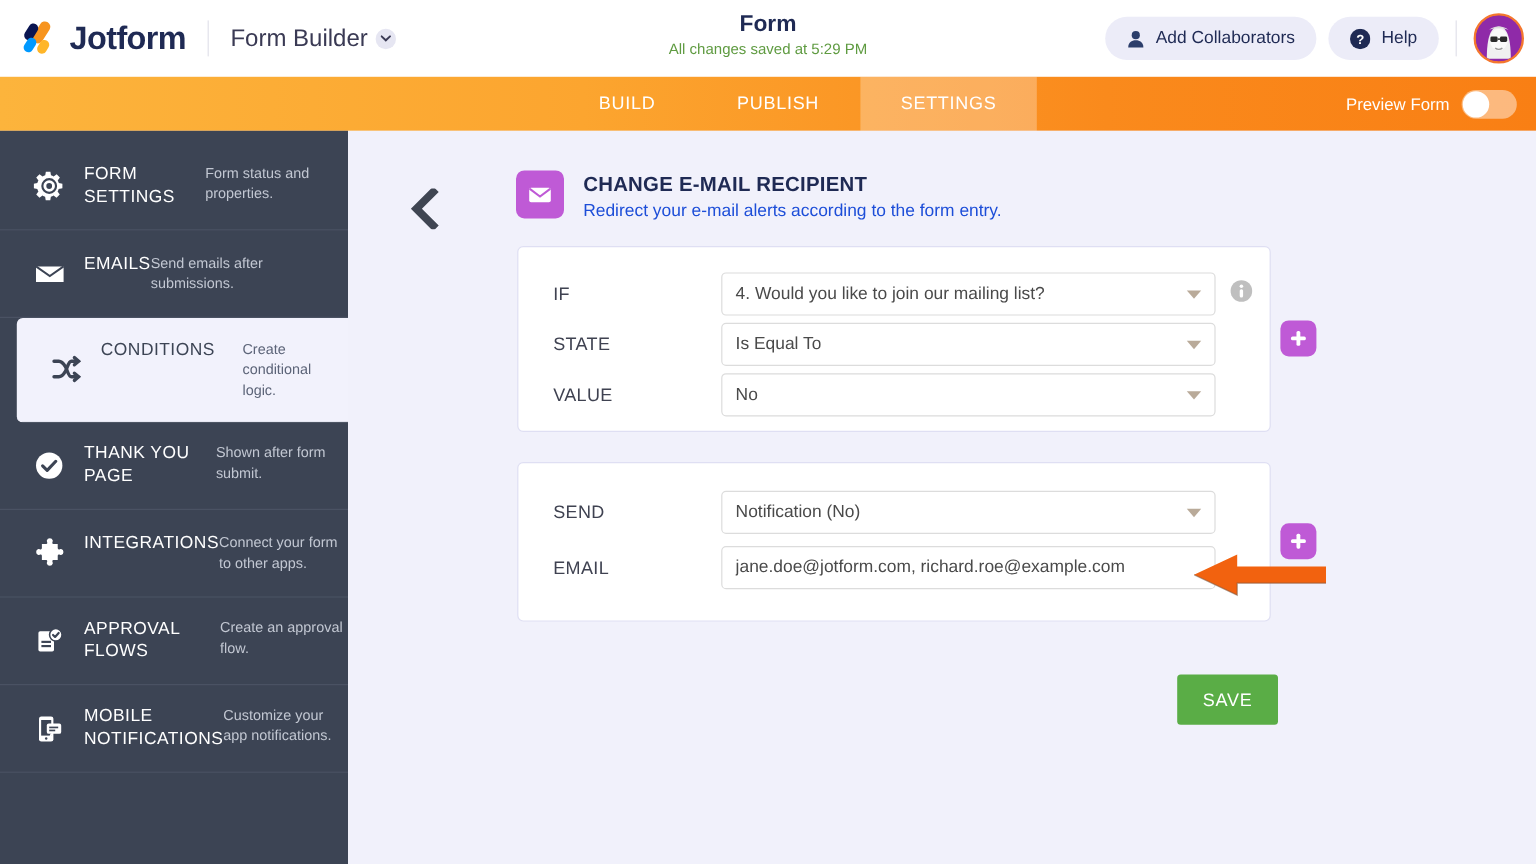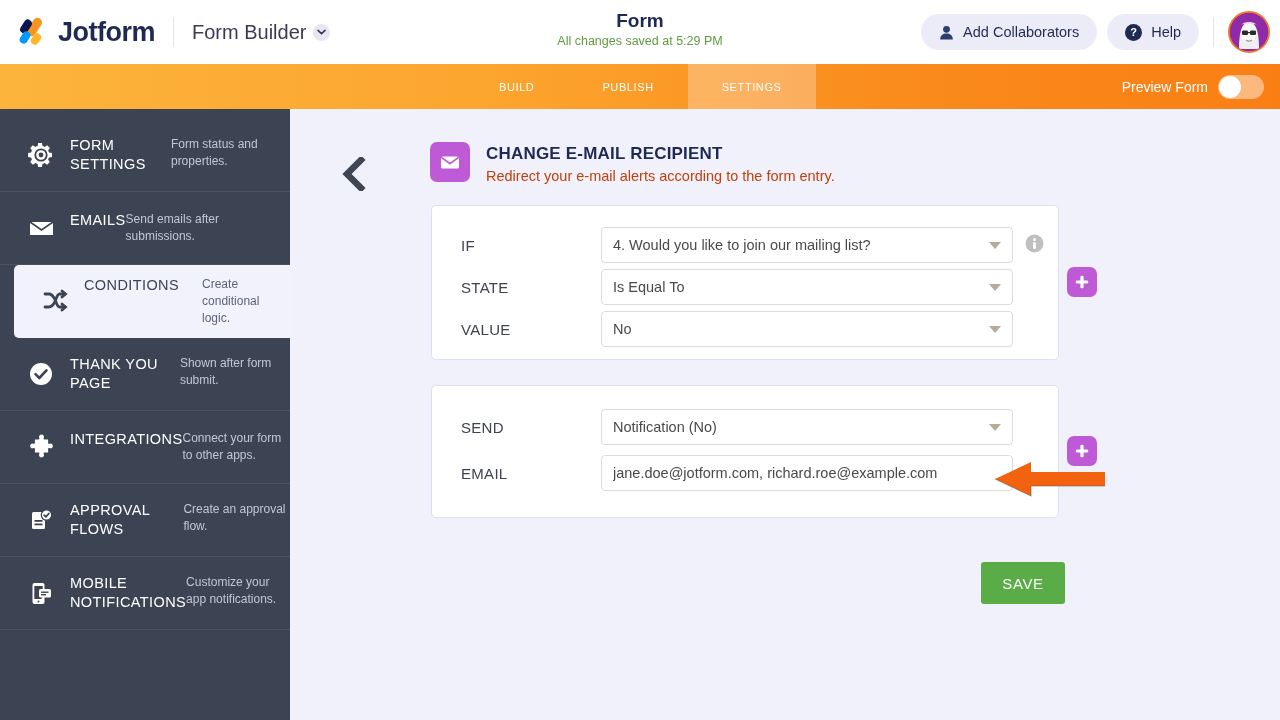--- a/index.html
+++ b/index.html
@@ -64,21 +64,21 @@
   
   .navbar {
     position: absolute; top: 64px; left: 0; width: 1280px; height: 45px;
     background: linear-gradient(to right, #fcb43c 0%, #fca52f 38%, #fa8a1c 72%, #f97f14 100%);
     display: flex; align-items: stretch;
   }
   .nav-tabs { display: flex; margin-left: 465px; height: 45px; }
   .nav-tab {
     display: flex; align-items: center; justify-content: center;
     padding: 0 34px; height: 45px; cursor: pointer;
-    color: #ffffff; font-size: 11px; letter-spacing: 0.6px;
+    color: #ffffff; font-size: 15px; letter-spacing: 0.6px;
     border: none; background: transparent; font-family: inherit; text-align: center;
   }
   .nav-tab.active { background: rgba(255,255,255,0.28); }
   .preview-wrap {
     position: absolute; right: 16px; top: 0; height: 45px;
     display: flex; align-items: center; gap: 10px;
   }
   .preview-label { color: #ffffff; font-size: 14px; }
   .toggle {
     width: 46px; height: 24px; border-radius: 12px;
@@ -106,21 +106,21 @@
   .side-ico svg { display: block; }
   .side-txt { display: flex; flex-direction: row; justify-content: center; }
   .side-title {
     font-size: 14.5px; color: #ffffff; letter-spacing: 0.4px; line-height: 19px;
   }
   .side-desc {
     font-size: 12px; color: #c2c7d2; line-height: 17px;
   }
   .side-item.active {
     background: #f2f2fc; border-bottom-color: #f2f2fc;
-    margin: 0 0 0 14px; border-radius: 5px 0 0 5px; height: 73px;
+    margin: 0 0 0 14px; border-radius: 5px 0 0 5px; height: 87px;
   }
   .side-item.active .side-title { color: #3c4454; }
   .side-item.active .side-desc { color: #5c6478; margin-left: 23px; }
   .side-spacer { height: 10px; }
 
   
   .main {
     position: absolute; top: 109px; left: 290px;
     width: 990px; height: 611px; background: #f1f1fb;
   }
@@ -132,21 +132,21 @@
     display: flex; align-items: flex-start; gap: 16px;
   }
   .mail-badge {
     width: 40px; height: 40px; border-radius: 7px; background: #bf5ad6;
     display: flex; align-items: center; justify-content: center; flex: none;
   }
   .panel-title {
     font-size: 17px; font-weight: bold; color: #1f2a54;
     letter-spacing: 0.2px; line-height: 24px;
   }
-  .panel-sub { font-size: 14.5px; color: #c2410c; line-height: 21px; }
+  .panel-sub { font-size: 14.5px; color: #1d4ed8; line-height: 21px; }
 
   .card {
     position: absolute; left: 141px; background: #ffffff;
     border: 1px solid #dfdff3; border-radius: 5px;
   }
   #card-condition { top: 96px; width: 628px; height: 155px; }
   #card-action    { top: 276px; width: 628px; height: 133px; }
 
   .field-row {
     display: flex; align-items: center; height: 42px; margin-left: 29px;

